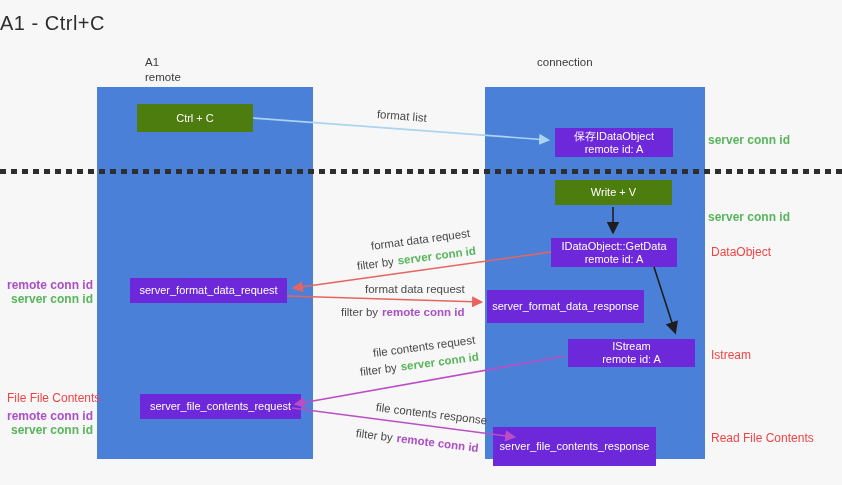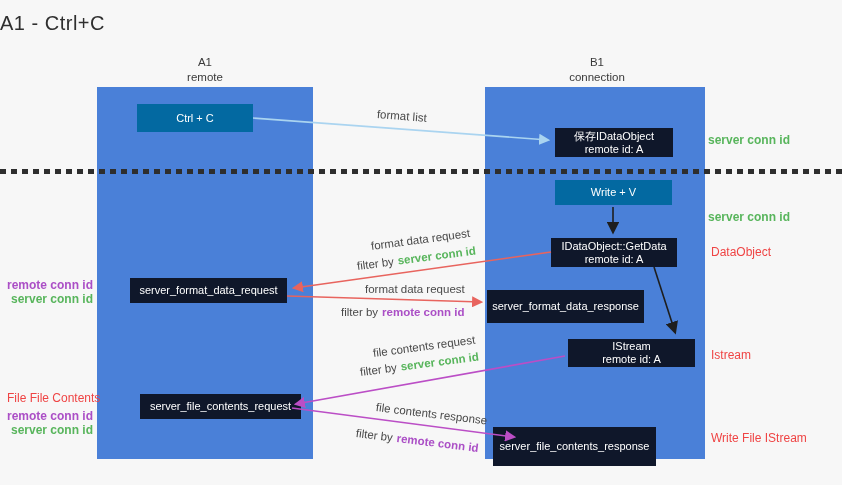--- a/index.html
+++ b/index.html
@@ -5,33 +5,33 @@
   * { margin:0; padding:0; box-sizing:border-box; }
   html,body { background:#e9e9e9; }
   body { font-family:"Liberation Sans", sans-serif; }
   #stage {
     position:relative; width:842px; height:485px;
     background:#f7f7f7; overflow:hidden;
     font-family:"Liberation Sans", sans-serif;
   }
   .title { position:absolute; left:0; width:842px; text-align:left;
     font-size:20px; color:#2f2f2f; letter-spacing:0.5px; }
-  .col-header { position:absolute; text-align:center; font-size:11.5px;
+  .col-header { position:absolute; text-align:left; font-size:11.5px;
     color:#3a3a3a; line-height:15px; width:120px; }
   .lifeline { position:absolute; background:#4a80d8; top:87px; height:372px; }
   #col-a { left:97px; width:216px; }
   #col-b { left:485px; width:220px; }
   .dotted-sep { position:absolute; left:0; top:169px; width:842px; height:5px;
     background:repeating-linear-gradient(90deg,#2e2e2e 0 6px,transparent 6px 11px);
   }
   .node { position:absolute; display:flex; flex-direction:column;
     align-items:center; justify-content:center; color:#fff;
     font-size:11px; line-height:13px; text-align:center; }
-  .node.green { background:#0369a1; }
-  .node.orange { background:#0f172a; }
+  .node.green { background:#4d7c0f; }
+  .node.orange { background:#6d28d9; }
   .arrow-label { position:absolute; font-size:11.5px; color:#4a4a4a;
     white-space:nowrap; transform-origin:left center; }
   .tilt-up { transform:rotate(-7.5deg); }
   .tilt-dn { transform:rotate(7deg); }
   .tilt-sm { transform:rotate(4.5deg); }
   .green-t { color:#58b55c; font-weight:bold; }
   .purple-t { color:#ab4fc6; font-weight:bold; }
   .side-label { position:absolute; font-size:12px; color:#ef4444; white-space:nowrap; }
   .side-bold { position:absolute; font-size:12px; font-weight:bold;
     white-space:nowrap; line-height:14px; }
@@ -44,21 +44,20 @@
 
 <div id="stage">
 
   <div class="title" style="top:12px">A1 - Ctrl+C</div>
 
   <div class="col-header" style="left:145px; top:55px">
     <div>A1</div>
     <div>remote</div>
   </div>
   <div class="col-header" style="left:537px; top:55px">
-    <div>B1</div>
     <div>connection</div>
   </div>
 
   <div id="col-a" class="lifeline"></div>
   <div id="col-b" class="lifeline"></div>
 
   <div class="dotted-sep"></div>
 
   <div class="node green" style="left:137px; top:104px; width:116px; height:28px">Ctrl + C</div>
 
@@ -130,21 +129,21 @@
 
   <div class="arrow-label tilt-dn" style="left:376px; top:401px">file contents response</div>
   <div class="arrow-label tilt-dn" style="left:356px; top:427px">
     <span>filter by</span><span class="purple-t filter-val">remote conn id</span>
   </div>
 
   <div class="side-bold green-t" style="left:708px; top:133px">server conn id</div>
   <div class="side-bold green-t" style="left:708px; top:210px">server conn id</div>
   <div class="side-label" style="left:711px; top:245px">DataObject</div>
   <div class="side-label" style="left:711px; top:348px">Istream</div>
-  <div class="side-label" style="left:711px; top:431px">Write File IStream</div>
+  <div class="side-label" style="left:711px; top:431px">Read File Contents</div>
 
   <div class="side-bold purple-t ralign" style="left:0; top:278px">remote conn id</div>
   <div class="side-bold green-t ralign" style="left:0; top:292px">server conn id</div>
 
   <div class="side-label" style="left:7px; top:391px">File File Contents</div>
   <div class="side-bold purple-t ralign" style="left:0; top:409px">remote conn id</div>
   <div class="side-bold green-t ralign" style="left:0; top:423px">server conn id</div>
 
 </div>
 

